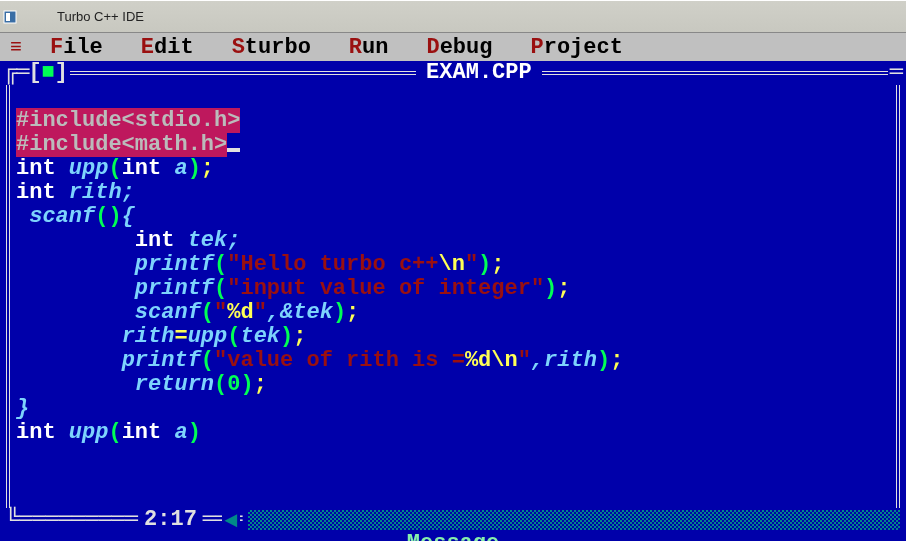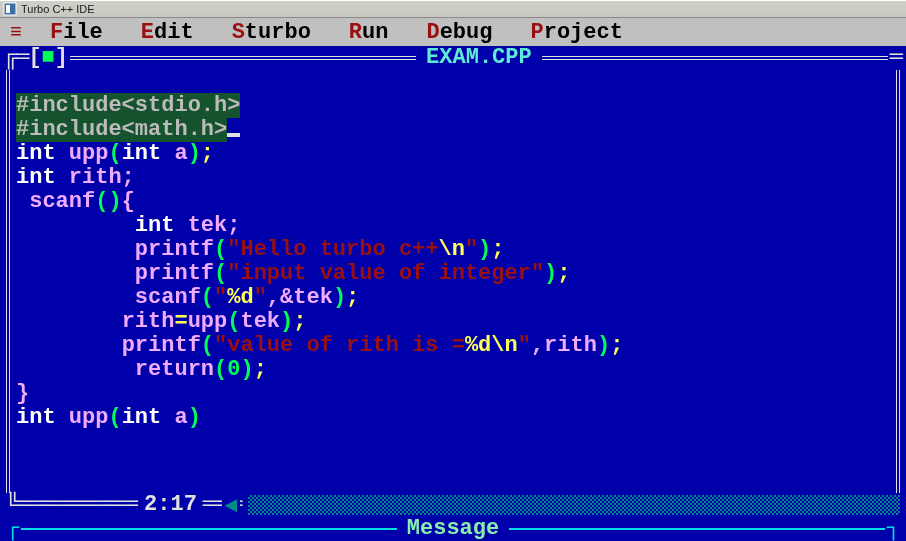--- a/index.html
+++ b/index.html
@@ -7,27 +7,28 @@
     font-family: 'Courier New', monospace;
     background: #0000aa;
     width: 906px;
     height: 541px;
     overflow: hidden;
   }
   .win-titlebar {
     background: linear-gradient(to bottom, #d0d0c8, #c8c8c0);
     border-top: 1px solid #fff;
     border-bottom: 1px solid #888;
-    height: 18px;
+    height: 33px;
     display: flex;
     align-items: center;
     padding: 0 3px;
     font-family: Tahoma, sans-serif;
-    font-size: 11px;
+    font-size: 13px;
     color: #222;
+    gap: 36px;
   }
   .win-icon {
     width: 14px;
     height: 14px;
     margin-right: 4px;
     display: inline-flex;
     align-items: center;
     justify-content: center;
   }
   .menubar {
@@ -69,30 +70,30 @@
     color: #e0e0e0;
   }
   .closebox .sq { color: #00ff55; }
   .dbl-line {
     flex: 1;
     height: 0;
     border-top: 4px double #e0e0e0;
     margin: 0 2px;
   }
   .title-inset {
-    color: #5eead4;
+    color: #ffffff;
     padding: 0 8px;
   }
   .code-area {
     padding: 0 16px;
     white-space: pre;
   }
-  .hl { background: #14532d; color: #bbbbbb; }
+  .hl { background: #be185d; color: #bbbbbb; }
   .kw-int { color: #ffffff; }
-  .fn { color: #f0abfc; }
+  .fn { color: #7dd3fc; font-style: italic; }
   .paren { color: #00ff55; }
   .str { color: #9a1010; }
   .fmt { color: #ffff55; }
   .op { color: #ffff55; }
   .num { color: #00ff55; }
   .cursor {
     display: inline-block;
     width: 13px;
     height: 4px;
     background: #e0e0e0;

